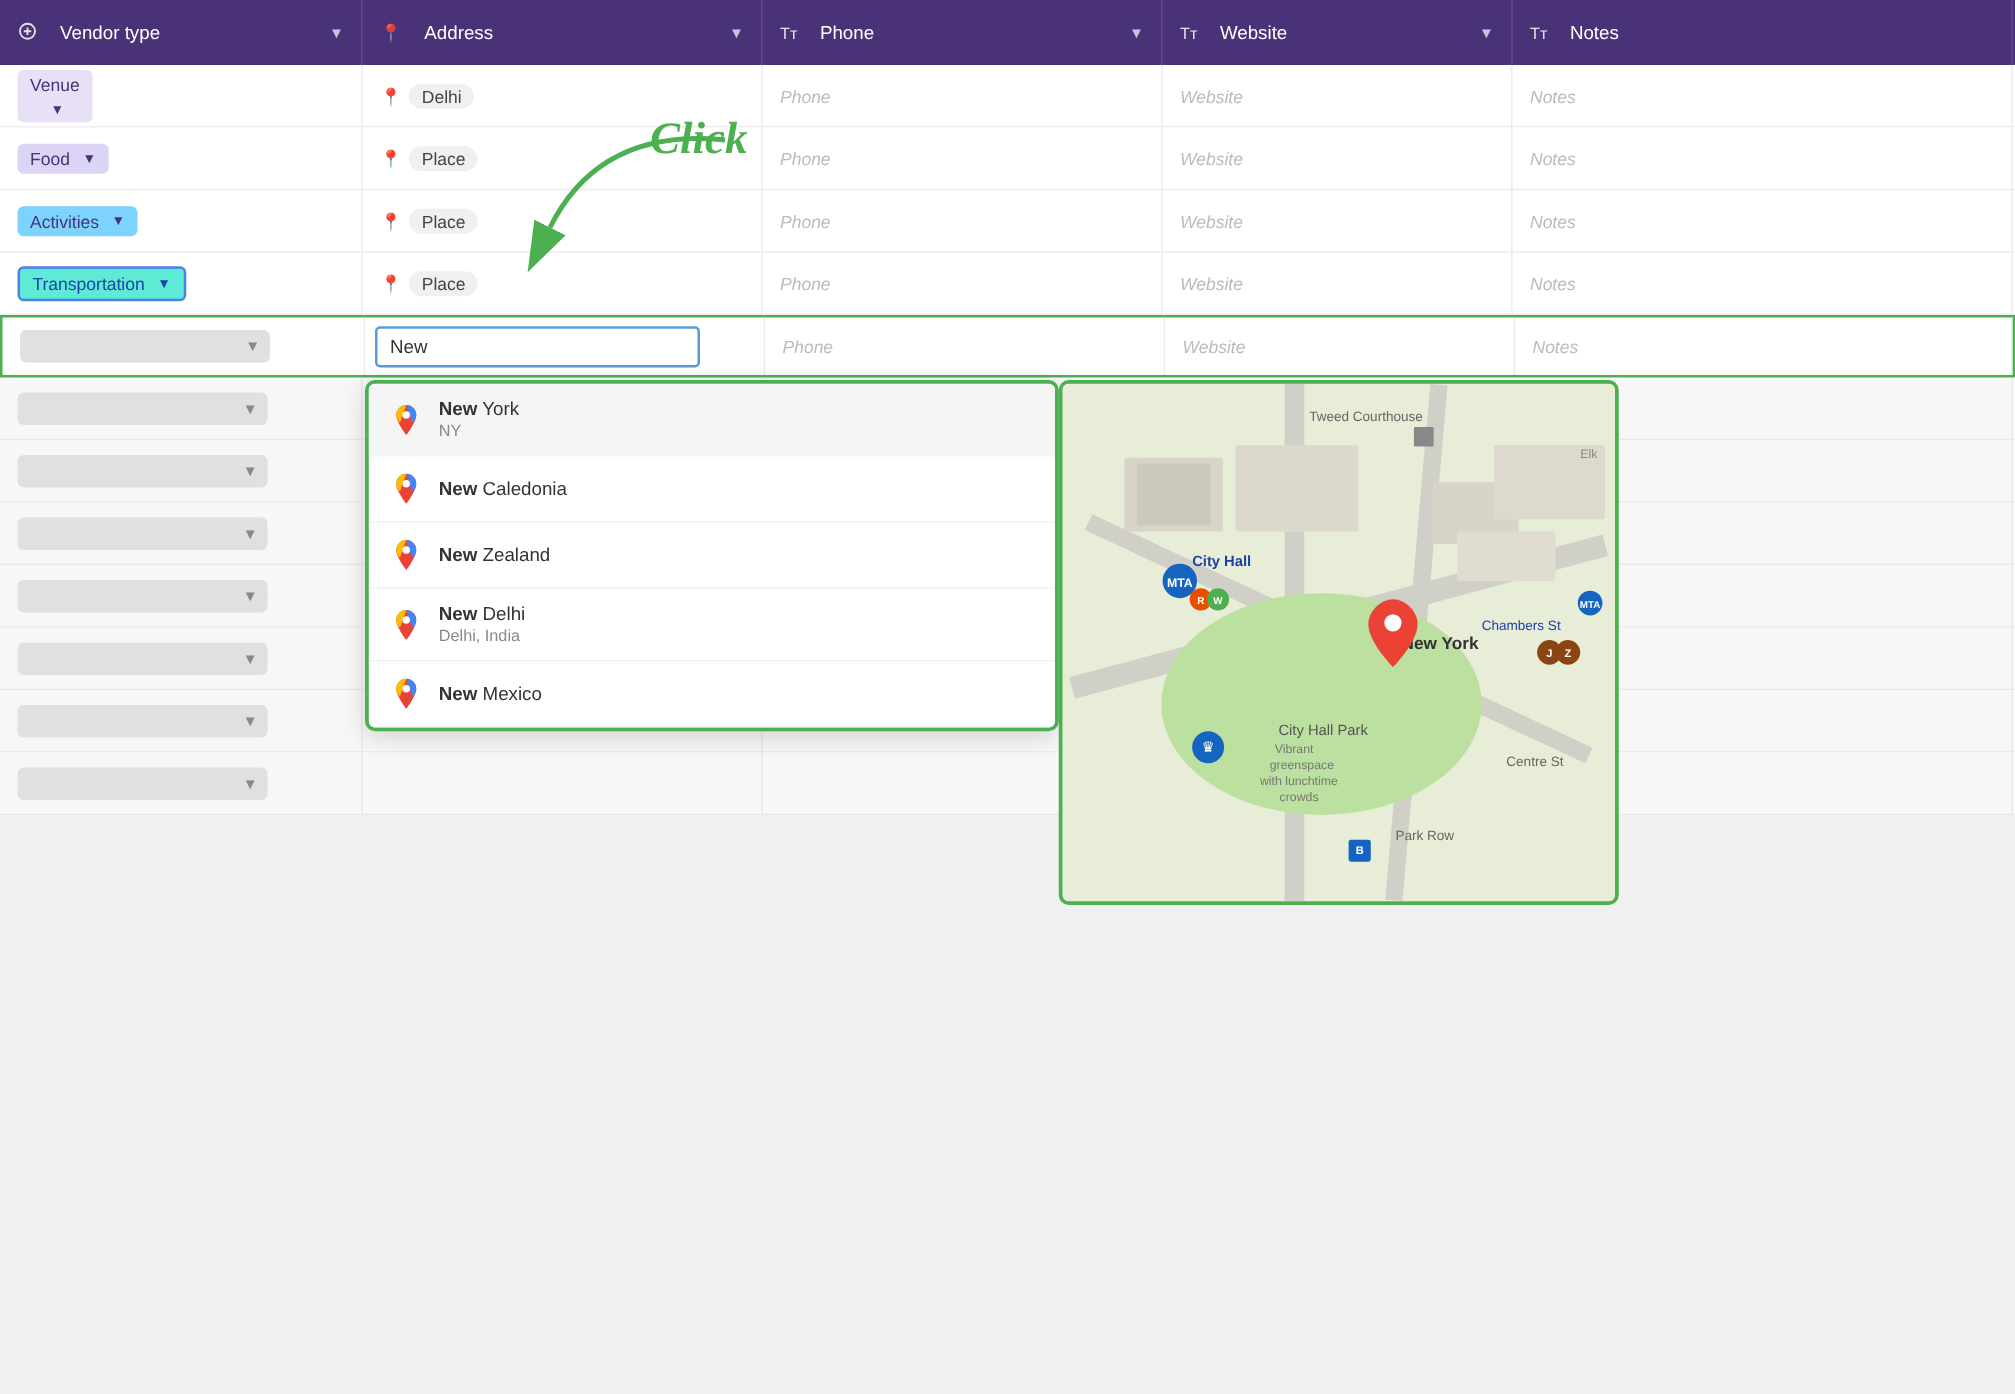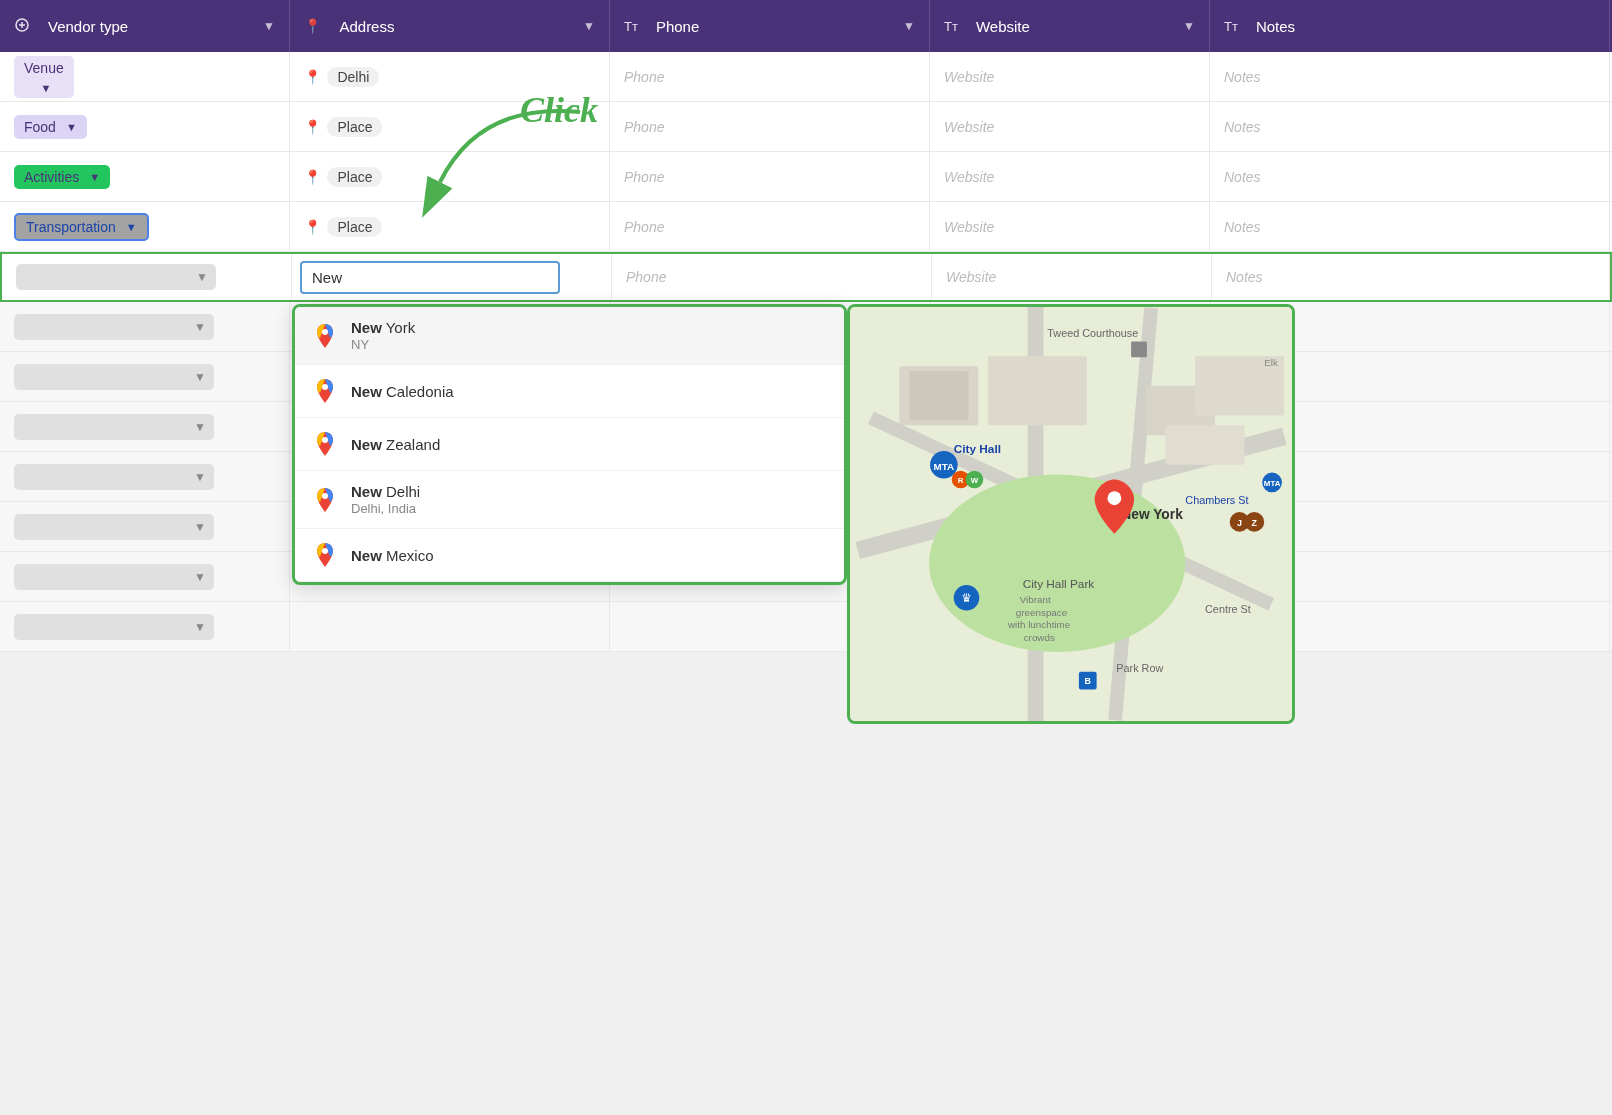--- a/index.html
+++ b/index.html
@@ -91,22 +91,22 @@
       align-items: center;
       gap: 6px;
       padding: 4px 10px;
       border-radius: 5px;
       font-size: 14px;
       font-weight: 500;
     }
 
     .vendor-tag.venue { background: #e8e0f7; color: #4a3278; flex-direction: column; }
     .vendor-tag.food { background: #dcd4f5; color: #4a3278; }
-    .vendor-tag.activities { background: #22c55e; color: #4a3278; }
-    .vendor-tag.transportation { background: #a3a3a3; color: #1a44a8; border: 2px solid #4a80e8; }
+    .vendor-tag.activities { background: #7dd3fc; color: #4a3278; }
+    .vendor-tag.transportation { background: #5eead4; color: #1a44a8; border: 2px solid #4a80e8; }
 
     .vendor-tag .tag-chevron {
       margin-left: 4px;
       font-size: 11px;
     }
 
     .address-pin {
       color: #888;
       font-size: 14px;
     }

